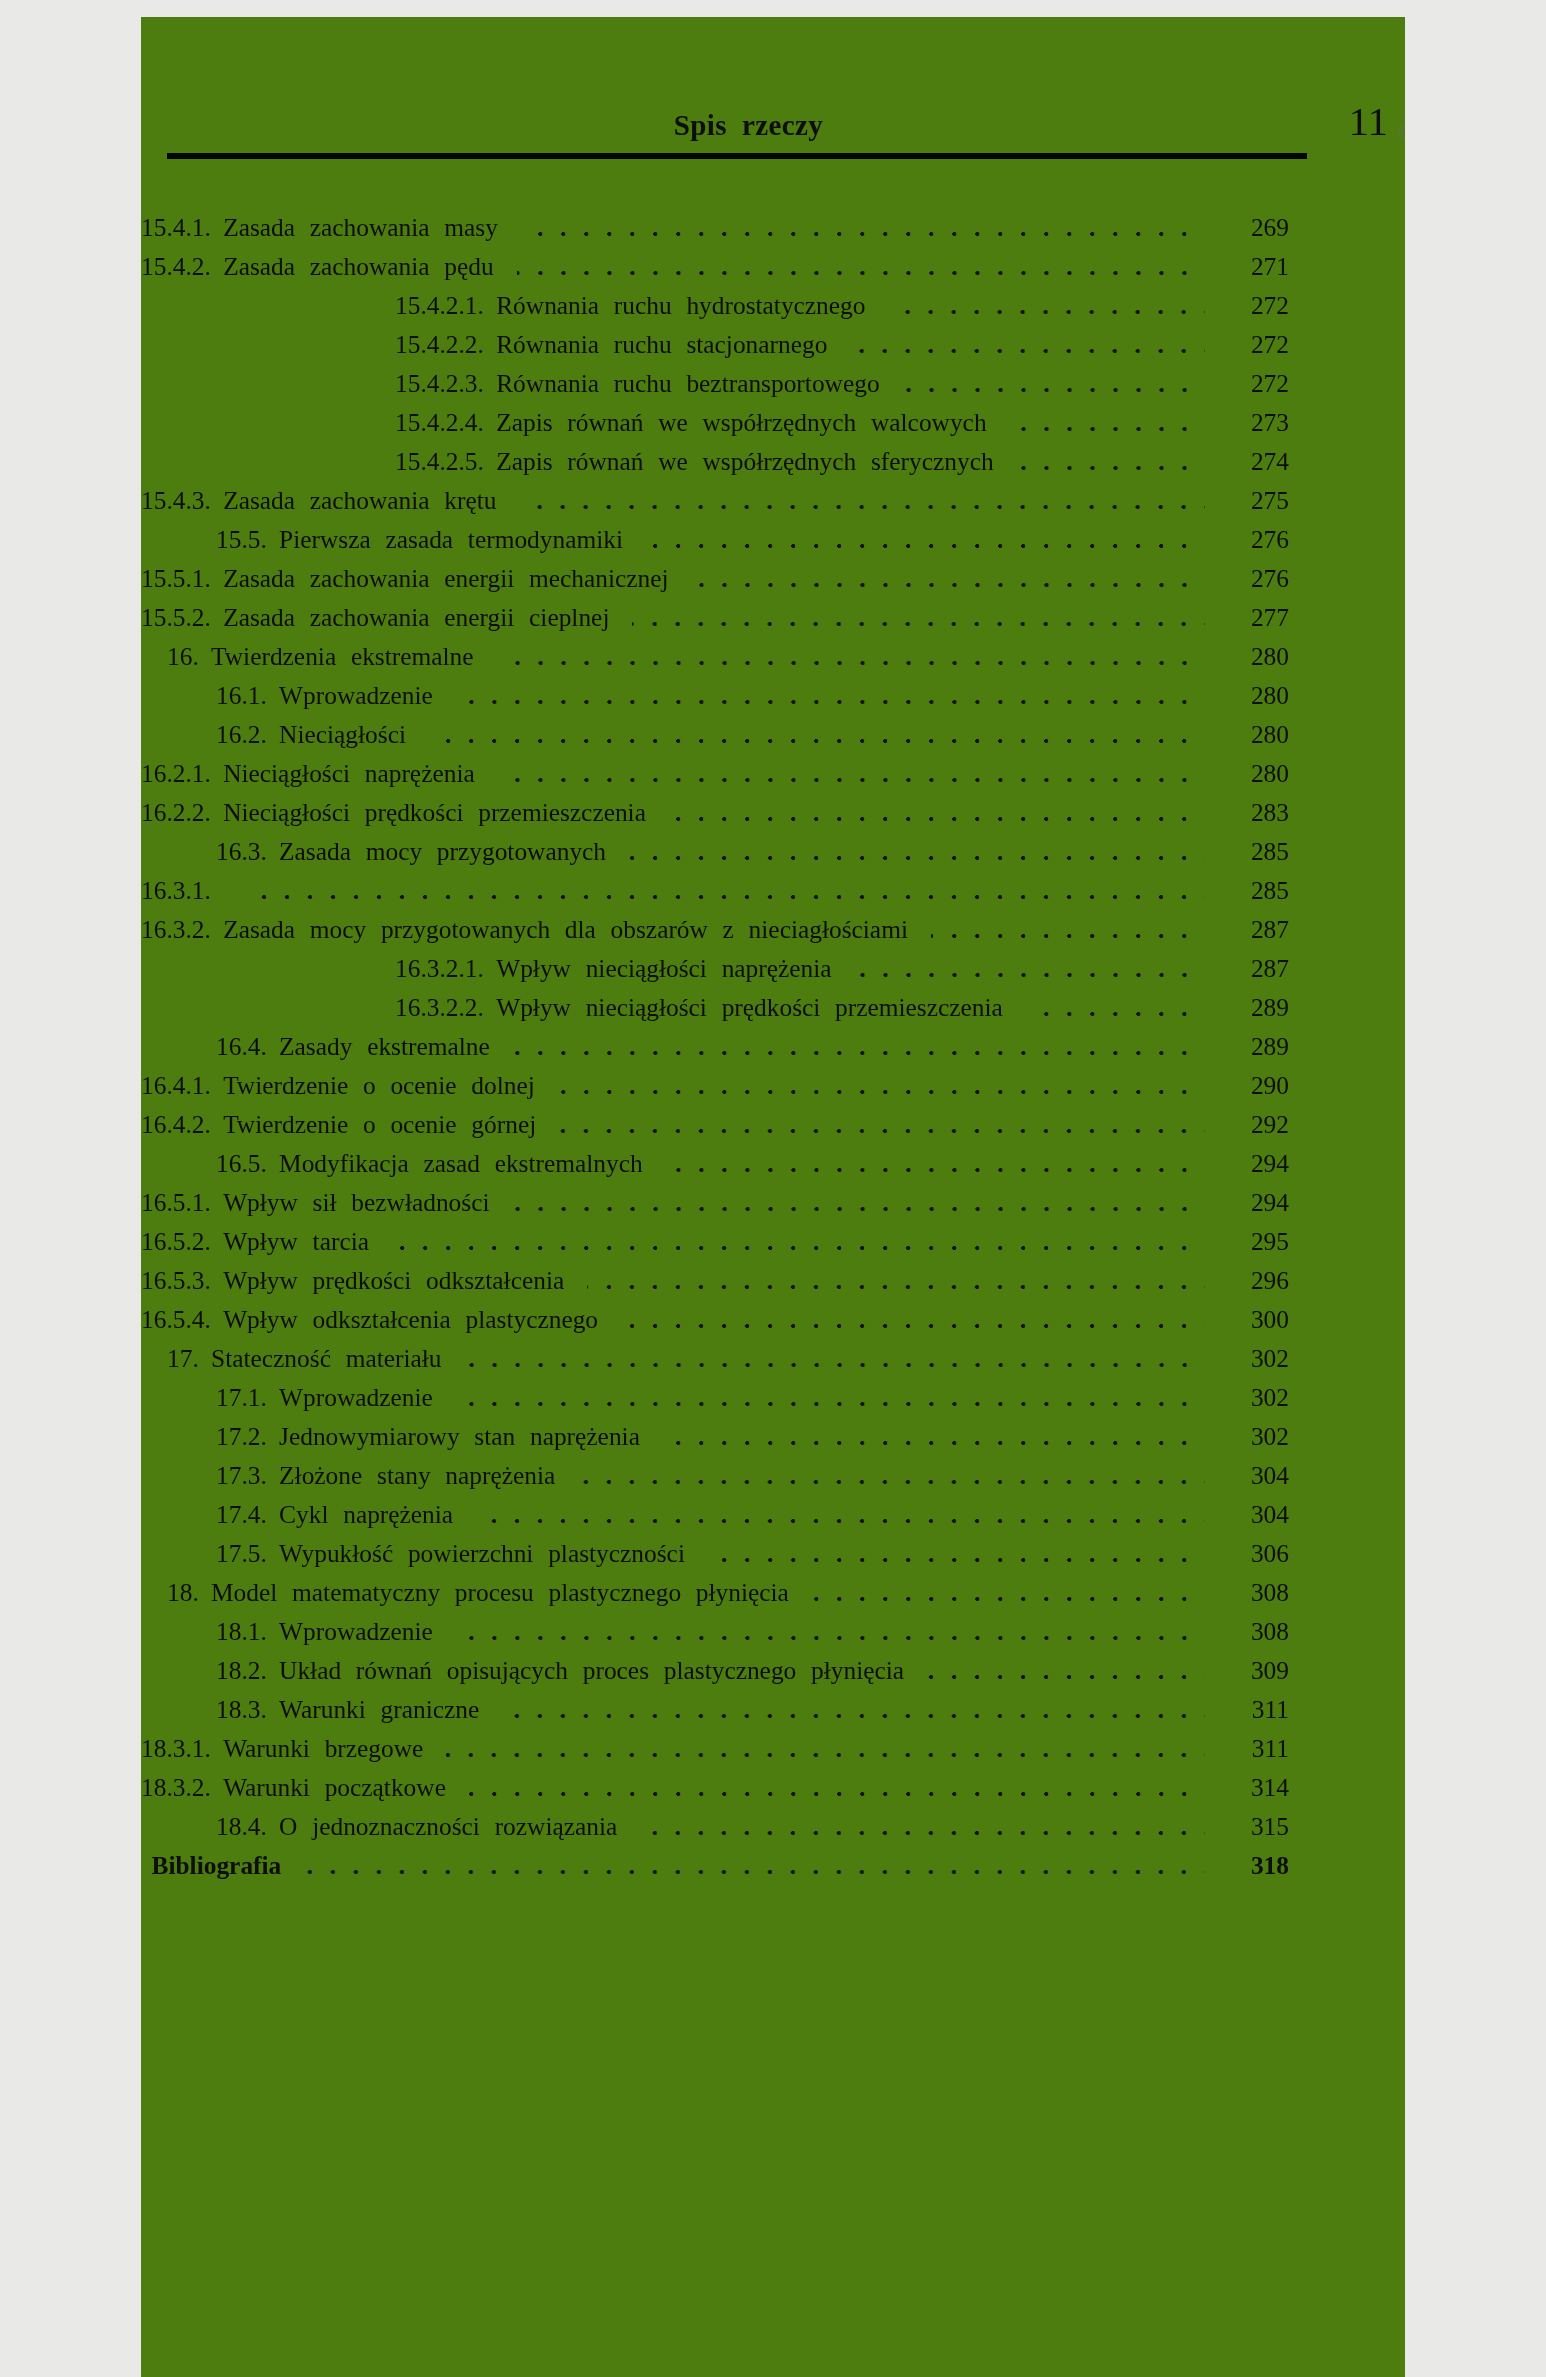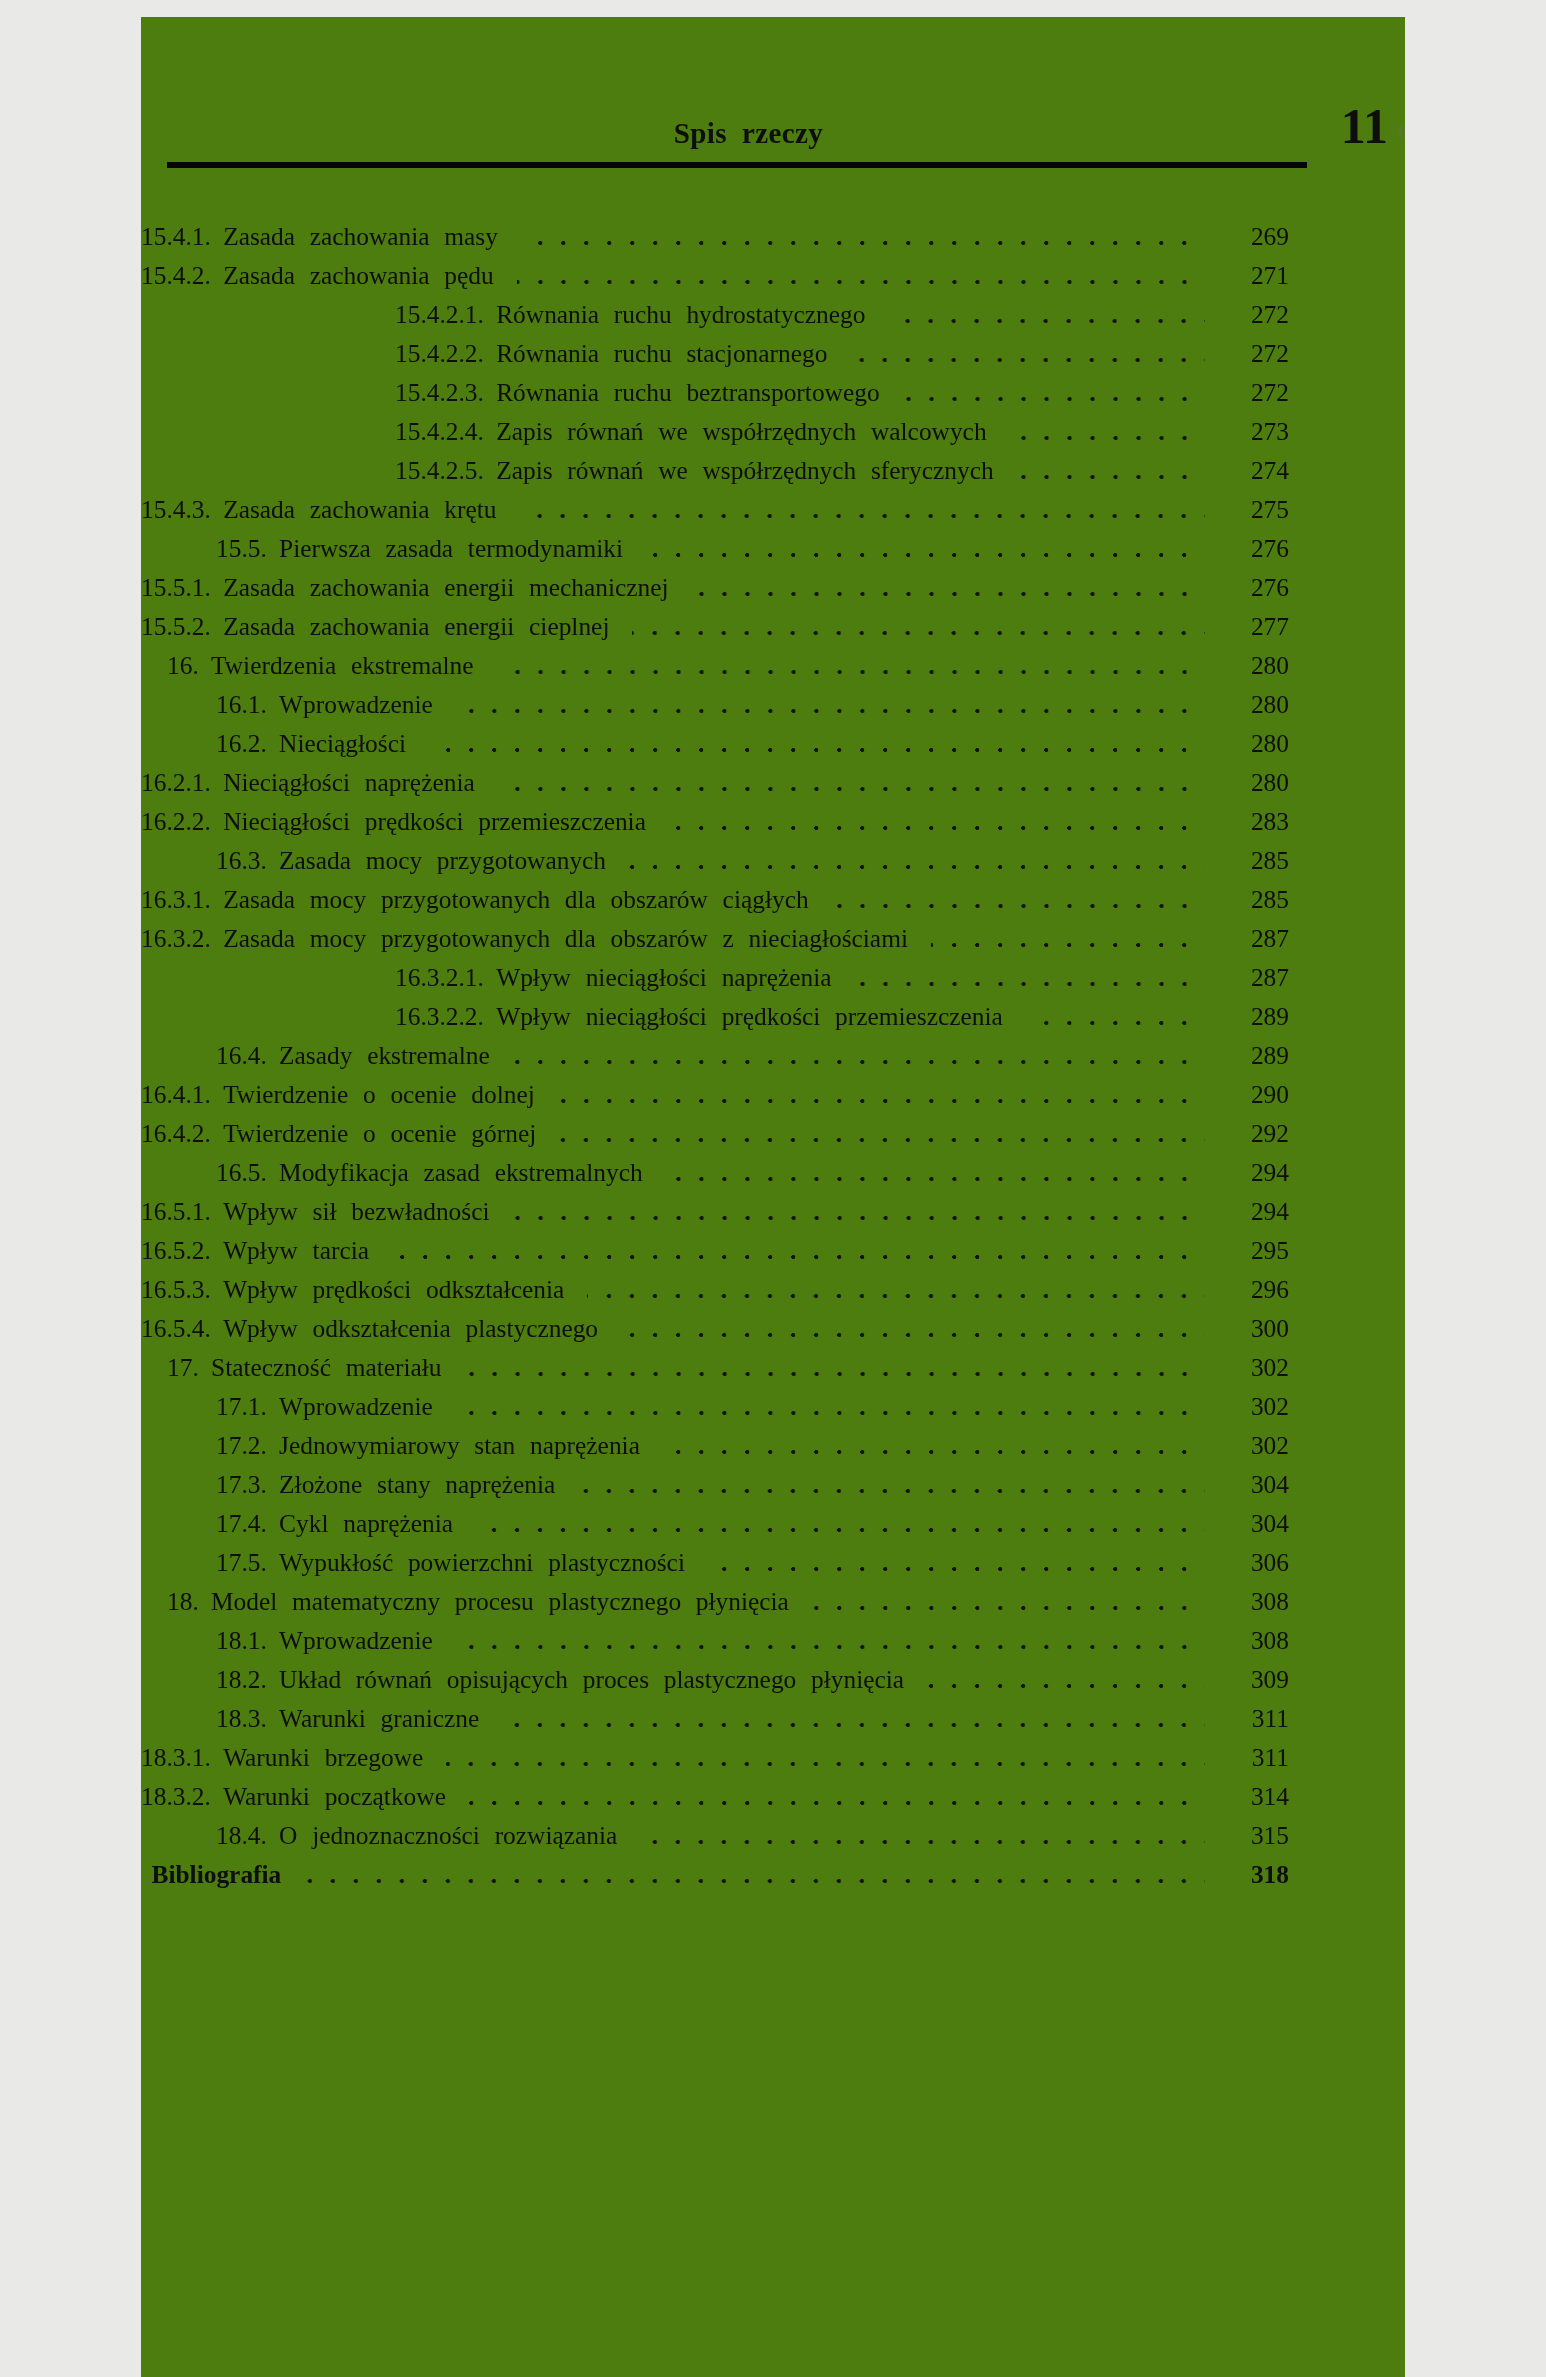--- a/index.html
+++ b/index.html
@@ -24,22 +24,22 @@
   .hdr-title {
     font-size: 29px;
     font-weight: 700;
     letter-spacing: 0.4px;
     word-spacing: 0.25em;
     text-align: center;
     transform: translateX(-24.5px); 
   }
   .hdr-num {
     justify-self: end;
-    font-size: 50px;
-    font-weight: 700;
+    font-size: 41px;
+    font-weight: 400;
     line-height: 1;
     transform: translateX(88px);
   }
   .rule {
     height: 6.1px;
     background: #060606;
     margin: 11.4px 98px 0 26px;
   }
   
   .toc {
@@ -213,21 +213,20 @@
 
   <div class="row lvl1">
     <span class="num">16.3.</span>
     <span class="title">Zasada mocy przygotowanych</span>
     <span class="leader"></span>
     <span class="pg">285</span>
   </div>
 
   <div class="row lvl2">
     <span class="num">16.3.1.</span>
-    <span class="title">Zasada mocy przygotowanych dla obszarów ciągłych</span>
     <span class="leader"></span>
     <span class="pg">285</span>
   </div>
 
   <div class="row lvl2">
     <span class="num">16.3.2.</span>
     <span class="title">Zasada mocy przygotowanych dla obszarów z nieciagłościami</span>
     <span class="leader"></span>
     <span class="pg">287</span>
   </div>

